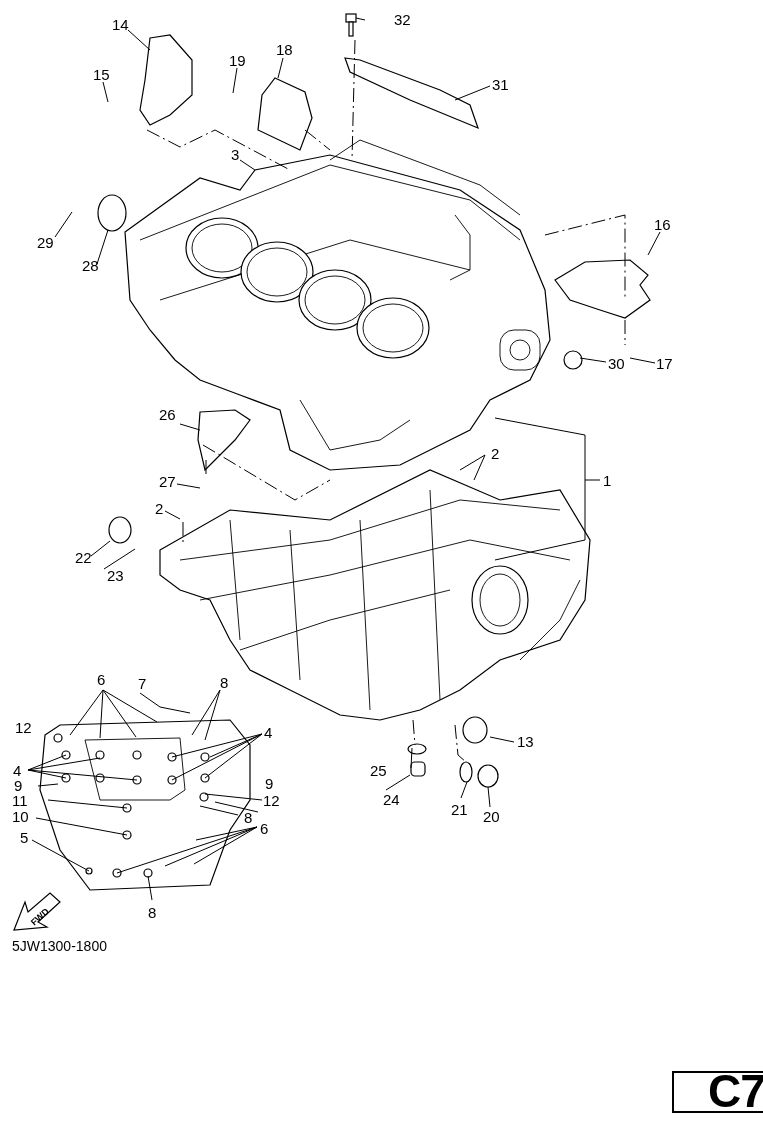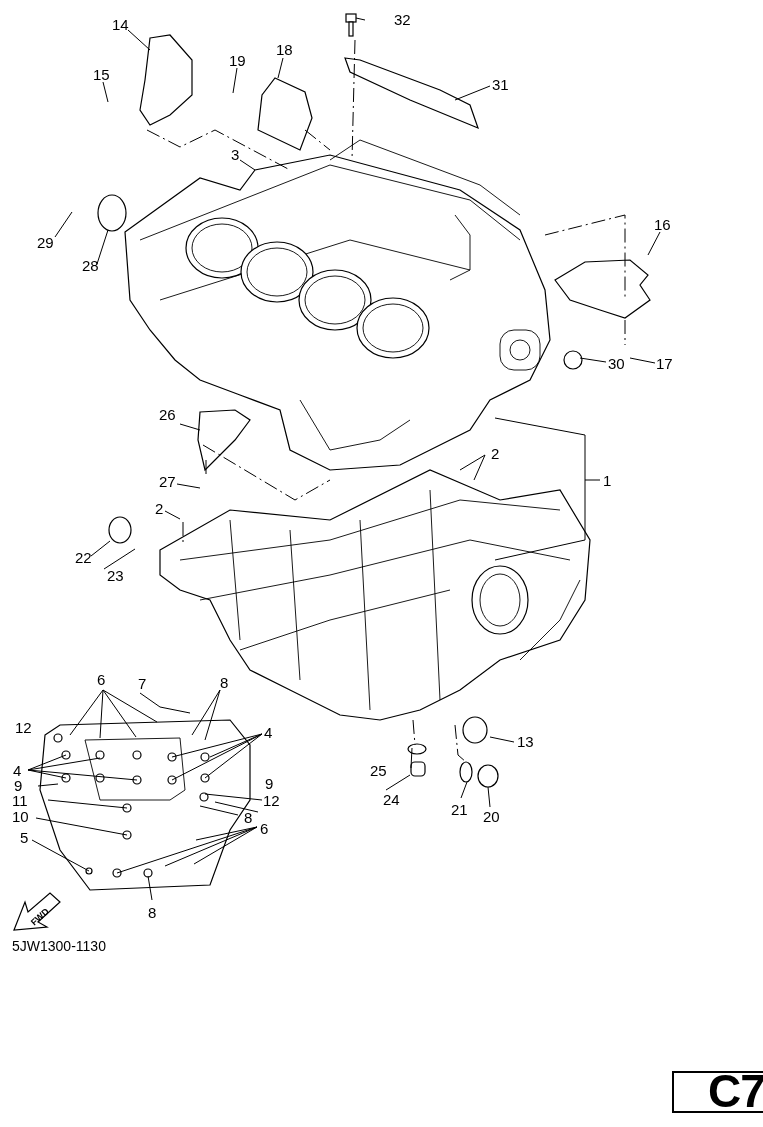--- a/index.html
+++ b/index.html
@@ -233,15 +233,15 @@
     <text class="callout" x="12" y="806">11</text>
     <text class="callout" x="263" y="806">12</text>
     <text class="callout" x="12" y="822">10</text>
     <text class="callout" x="244" y="823">8</text>
     <text class="callout" x="260" y="834">6</text>
     <text class="callout" x="20" y="843">5</text>
     <text class="callout" x="148" y="918">8</text>
   </g>
 </svg>
 
-<div class="code">5JW1300-1130</div>
+<div class="code">5JW1300-1800</div>
 <div class="page-box"></div>
 <div class="page-label">C7</div>
 
 </body></html>

